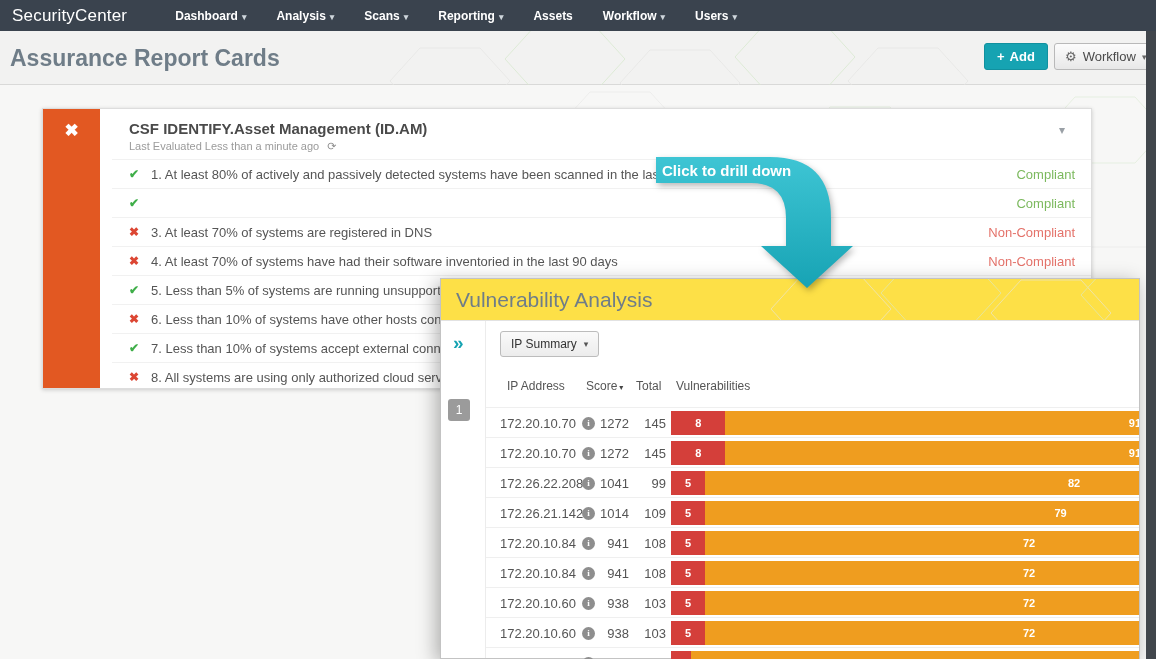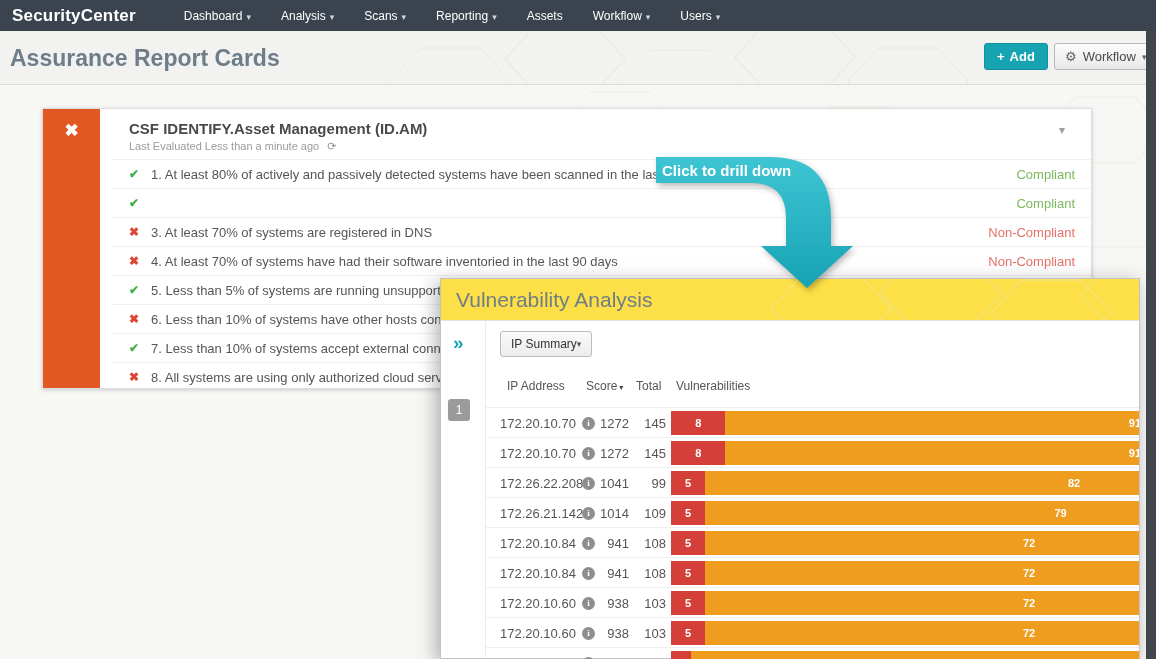--- a/index.html
+++ b/index.html
@@ -3,23 +3,23 @@
 <meta charset="utf-8">
 <style>
   * { margin:0; padding:0; box-sizing:border-box; }
   html,body { width:1156px; height:659px; overflow:hidden;
     font-family:"Liberation Sans", sans-serif; background:#f7f7f6; }
   .stage { position:relative; width:1156px; height:659px; }
 
   
   .topnav { position:absolute; left:0; top:0; width:1156px; height:31px;
     background:#3a434e; display:flex; align-items:center; z-index:6; }
-  .brand { color:#fff; font-size:17px; font-weight:bold; margin-left:12px; letter-spacing:.2px; }
+  .brand { color:#fff; font-size:17px; font-weight:normal; margin-left:12px; letter-spacing:.2px; }
   .navitems { display:flex; gap:30px; margin-left:48px; list-style:none; }
-  .navitem { color:#fff; font-size:12px; font-weight:normal; cursor:pointer; white-space:nowrap; }
+  .navitem { color:#fff; font-size:12px; font-weight:bold; cursor:pointer; white-space:nowrap; }
   .navitem .caret { font-size:9px; margin-left:4px; color:#cfd6dc; }
 
   
   .pagehead { position:absolute; left:0; top:31px; width:1156px; height:54px;
     background:#f2f2f1; border-bottom:1px solid #d9d9d8; z-index:2; }
   .pagetitle { position:absolute; left:10px; top:14px; font-size:23px; color:#6f7d88; z-index:2; }
   .btn-add { position:absolute; left:984px; top:12px; height:27px; padding:0 12px;
     background:#16a3b2; border:1px solid #11919f; border-radius:3px; color:#fff;
     font-size:13px; font-weight:bold; display:flex; align-items:center; gap:5px; cursor:pointer; z-index:2; }
   .btn-options { position:absolute; left:1054px; top:12px; height:27px; padding:0 10px;
@@ -64,21 +64,21 @@
     border-bottom:1px solid #e2e2e2; overflow:hidden; }
   .vtitle { position:absolute; left:15px; top:9px; font-size:21px; color:#6f7d88; z-index:2; }
   .vrail { position:absolute; left:0; top:42px; width:45px; bottom:0; border-right:1px solid #ececec; }
   .expand { position:absolute; left:12px; top:12px; color:#16a3b2; font-size:19px; font-weight:bold;
     cursor:pointer; line-height:1; }
   .pagebadge { position:absolute; left:7px; top:78px; width:22px; height:22px; background:#9b9b9b;
     border-radius:3px; color:#fff; font-size:12px; text-align:center; line-height:22px; cursor:pointer; }
   .vbody { position:absolute; left:45px; top:42px; right:0; bottom:0; }
   .btn-ipsummary { position:absolute; left:14px; top:10px; height:26px; padding:0 10px;
     background:linear-gradient(#fafafa,#ececec); border:1px solid #bcbcbc; border-radius:3px;
-    color:#333; font-size:12px; display:flex; align-items:center; cursor:pointer; }
+    color:#333; font-size:12px; display:flex; align-items:center; gap:7px; cursor:pointer; }
   .btn-ipsummary .caret { font-size:9px; color:#555; }
   .vthead { position:absolute; left:0; top:58px; width:100%; height:22px; font-size:12px; color:#555; }
   .vthead .h-ip    { position:absolute; left:21px; }
   .vthead .h-score { position:absolute; left:100px; cursor:pointer; }
   .vthead .h-score .caret { font-size:8px; color:#444; margin-left:2px; }
   .vthead .h-total { position:absolute; left:150px; }
   .vthead .h-vuln  { position:absolute; left:190px; }
   .vrows { position:absolute; left:0; top:86px; width:100%; }
   .vrow { position:relative; height:30px; border-top:1px solid #efefef; font-size:13px;
     color:#555; cursor:pointer; }

